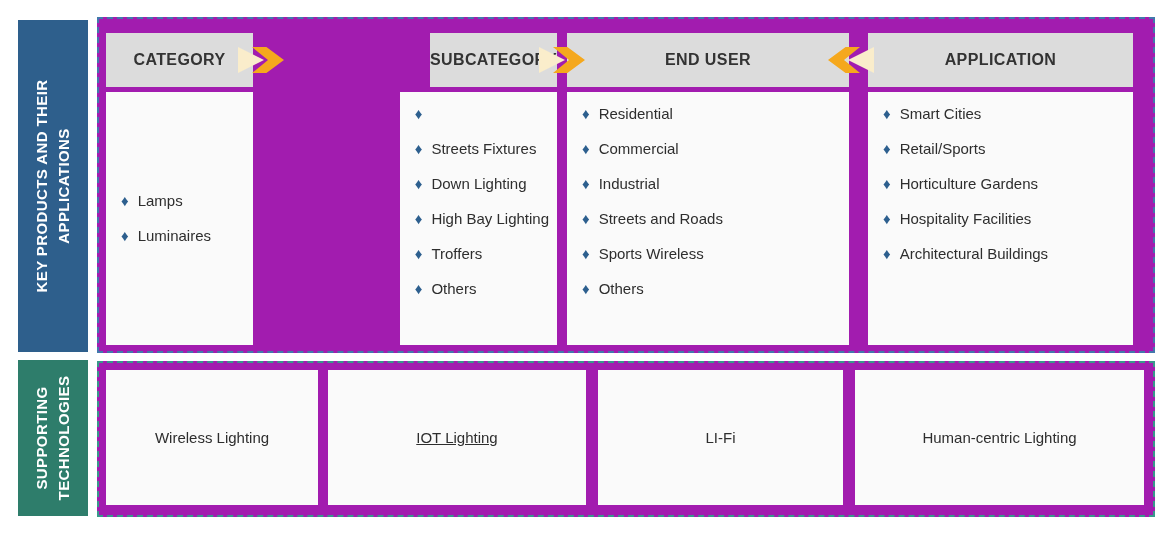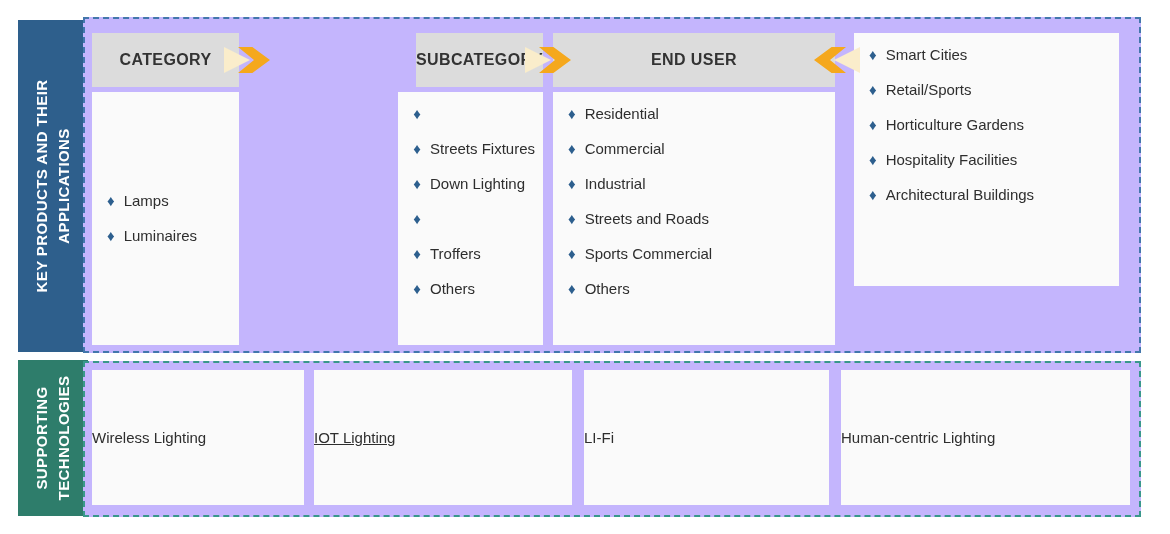--- a/index.html
+++ b/index.html
@@ -20,21 +20,21 @@
 
   
   .vbar{position:absolute;left:18px;width:70px;}
   .vbar-top{top:20px;height:332px;background:var(--sidebar-blue);}
   .vbar-bottom{top:360px;height:156px;background:var(--sidebar-green);}
   .v-label{position:absolute;top:50%;left:50%;transform:translate(-50%,-50%) rotate(-90deg);
            text-align:center;color:#fff;font-weight:bold;font-size:15px;line-height:22px;
            letter-spacing:.4px;white-space:nowrap;}
 
   
-  .section{position:absolute;left:83px;width:1058px;background:#c4b5fd;}
+  .section{position:absolute;left:97px;width:1058px;background:#a21caf;}
   .section-top{top:17px;height:336px;border:2px dashed var(--dashed-blue);}
   .section-bottom{top:361px;height:156px;border:2px dashed var(--dashed-teal);}
 
   
   .col{position:absolute;top:14px;display:flex;flex-direction:column;gap:5px;}
   .col-header{height:54px;background:var(--header-gray);display:flex;align-items:center;justify-content:center;
               font-weight:bold;font-size:16px;color:#333;letter-spacing:.4px;}
   .col-body{height:253px;background:var(--cell-gray);display:flex;flex-direction:column;gap:11px;
             padding:10px 8px 8px 15px;}
   .col-body.centered{justify-content:center;padding-top:0;padding-bottom:0;}
@@ -45,21 +45,21 @@
   .arrow{position:absolute;top:28px;width:46px;height:26px;}
   .arrow .tri{position:absolute;left:0;top:0;width:26px;height:26px;background:var(--arrow-cream);
               -webkit-clip-path:polygon(0 0,100% 50%,0 100%);clip-path:polygon(0 0,100% 50%,0 100%);}
   .arrow .chev{position:absolute;left:14px;top:0;width:32px;height:26px;background:var(--arrow-gold);
                -webkit-clip-path:polygon(0 0,45% 0,100% 50%,45% 100%,0 100%,50% 50%);
                clip-path:polygon(0 0,45% 0,100% 50%,45% 100%,0 100%,50% 50%);}
   .arrow-left{transform:scaleX(-1);}
 
   
   .tech-box{position:absolute;top:7px;height:135px;background:var(--cell-gray);
-            display:flex;align-items:center;justify-content:flex-start;font-size:15px;color:var(--text-dark);}
+            display:flex;align-items:center;justify-content:center;font-size:15px;color:var(--text-dark);}
 </style>
 </head>
 <body>
 
 <div class="canvas">
 
   <div class="vbar vbar-top">
     <div class="v-label">
       <div>KEY PRODUCTS AND THEIR</div>
       <div>APPLICATIONS</div>
@@ -97,20 +97,21 @@
         <div class="item">
             <span class="diamond">♦</span>
             <span>Streets Fixtures</span>
           </div>
         <div class="item">
             <span class="diamond">♦</span>
             <span>Down Lighting</span>
           </div>
         <div class="item">
             <span class="diamond">♦</span>
+            <span>High Bay Lighting</span>
           </div>
         <div class="item">
             <span class="diamond">♦</span>
             <span>Troffers</span>
           </div>
         <div class="item">
             <span class="diamond">♦</span>
             <span>Others</span>
           </div>
       </div>
@@ -130,30 +131,31 @@
         <div class="item">
             <span class="diamond">♦</span>
             <span>Industrial</span>
           </div>
         <div class="item">
             <span class="diamond">♦</span>
             <span>Streets and Roads</span>
           </div>
         <div class="item">
             <span class="diamond">♦</span>
-            <span>Sports Commercial</span>
+            <span>Sports Wireless</span>
           </div>
         <div class="item">
             <span class="diamond">♦</span>
             <span>Others</span>
           </div>
       </div>
     </div>
 
     <div class="col" style="left:769px;width:265px;">
+      <div class="col-header">APPLICATION</div>
       <div class="col-body">
         <div class="item">
             <span class="diamond">♦</span>
             <span>Smart Cities</span>
           </div>
         <div class="item">
             <span class="diamond">♦</span>
             <span>Retail/Sports</span>
           </div>
         <div class="item">

